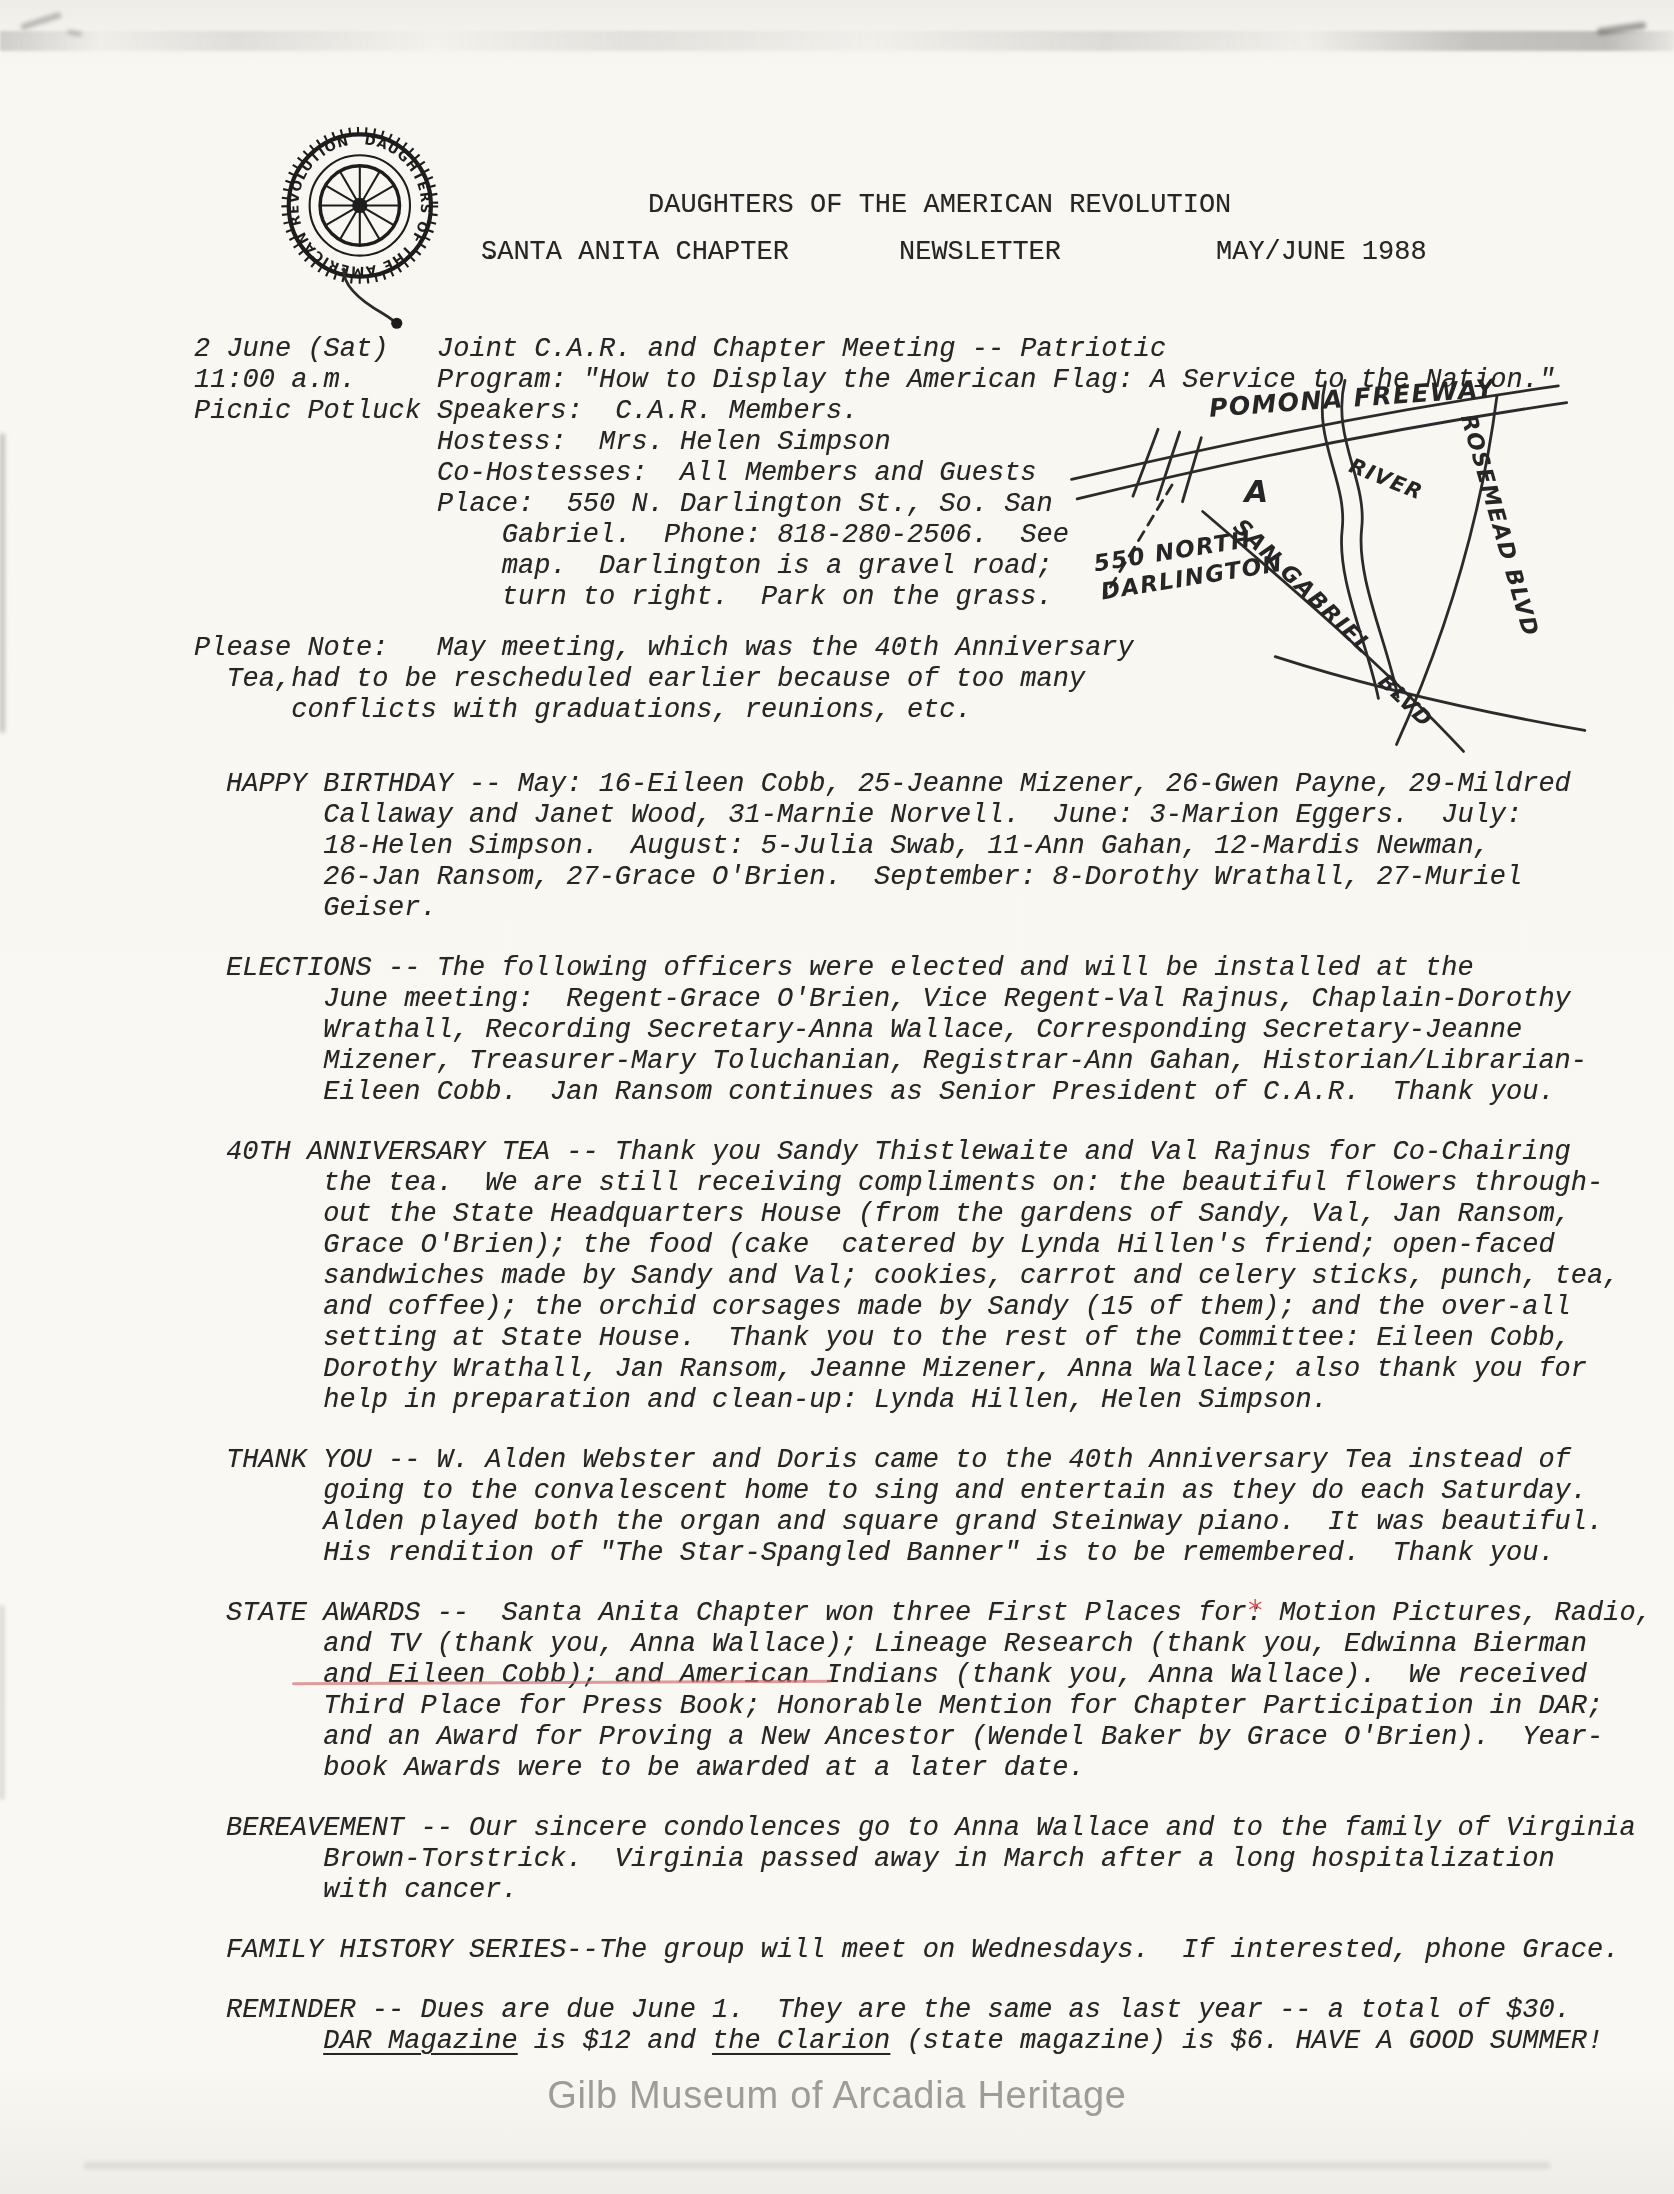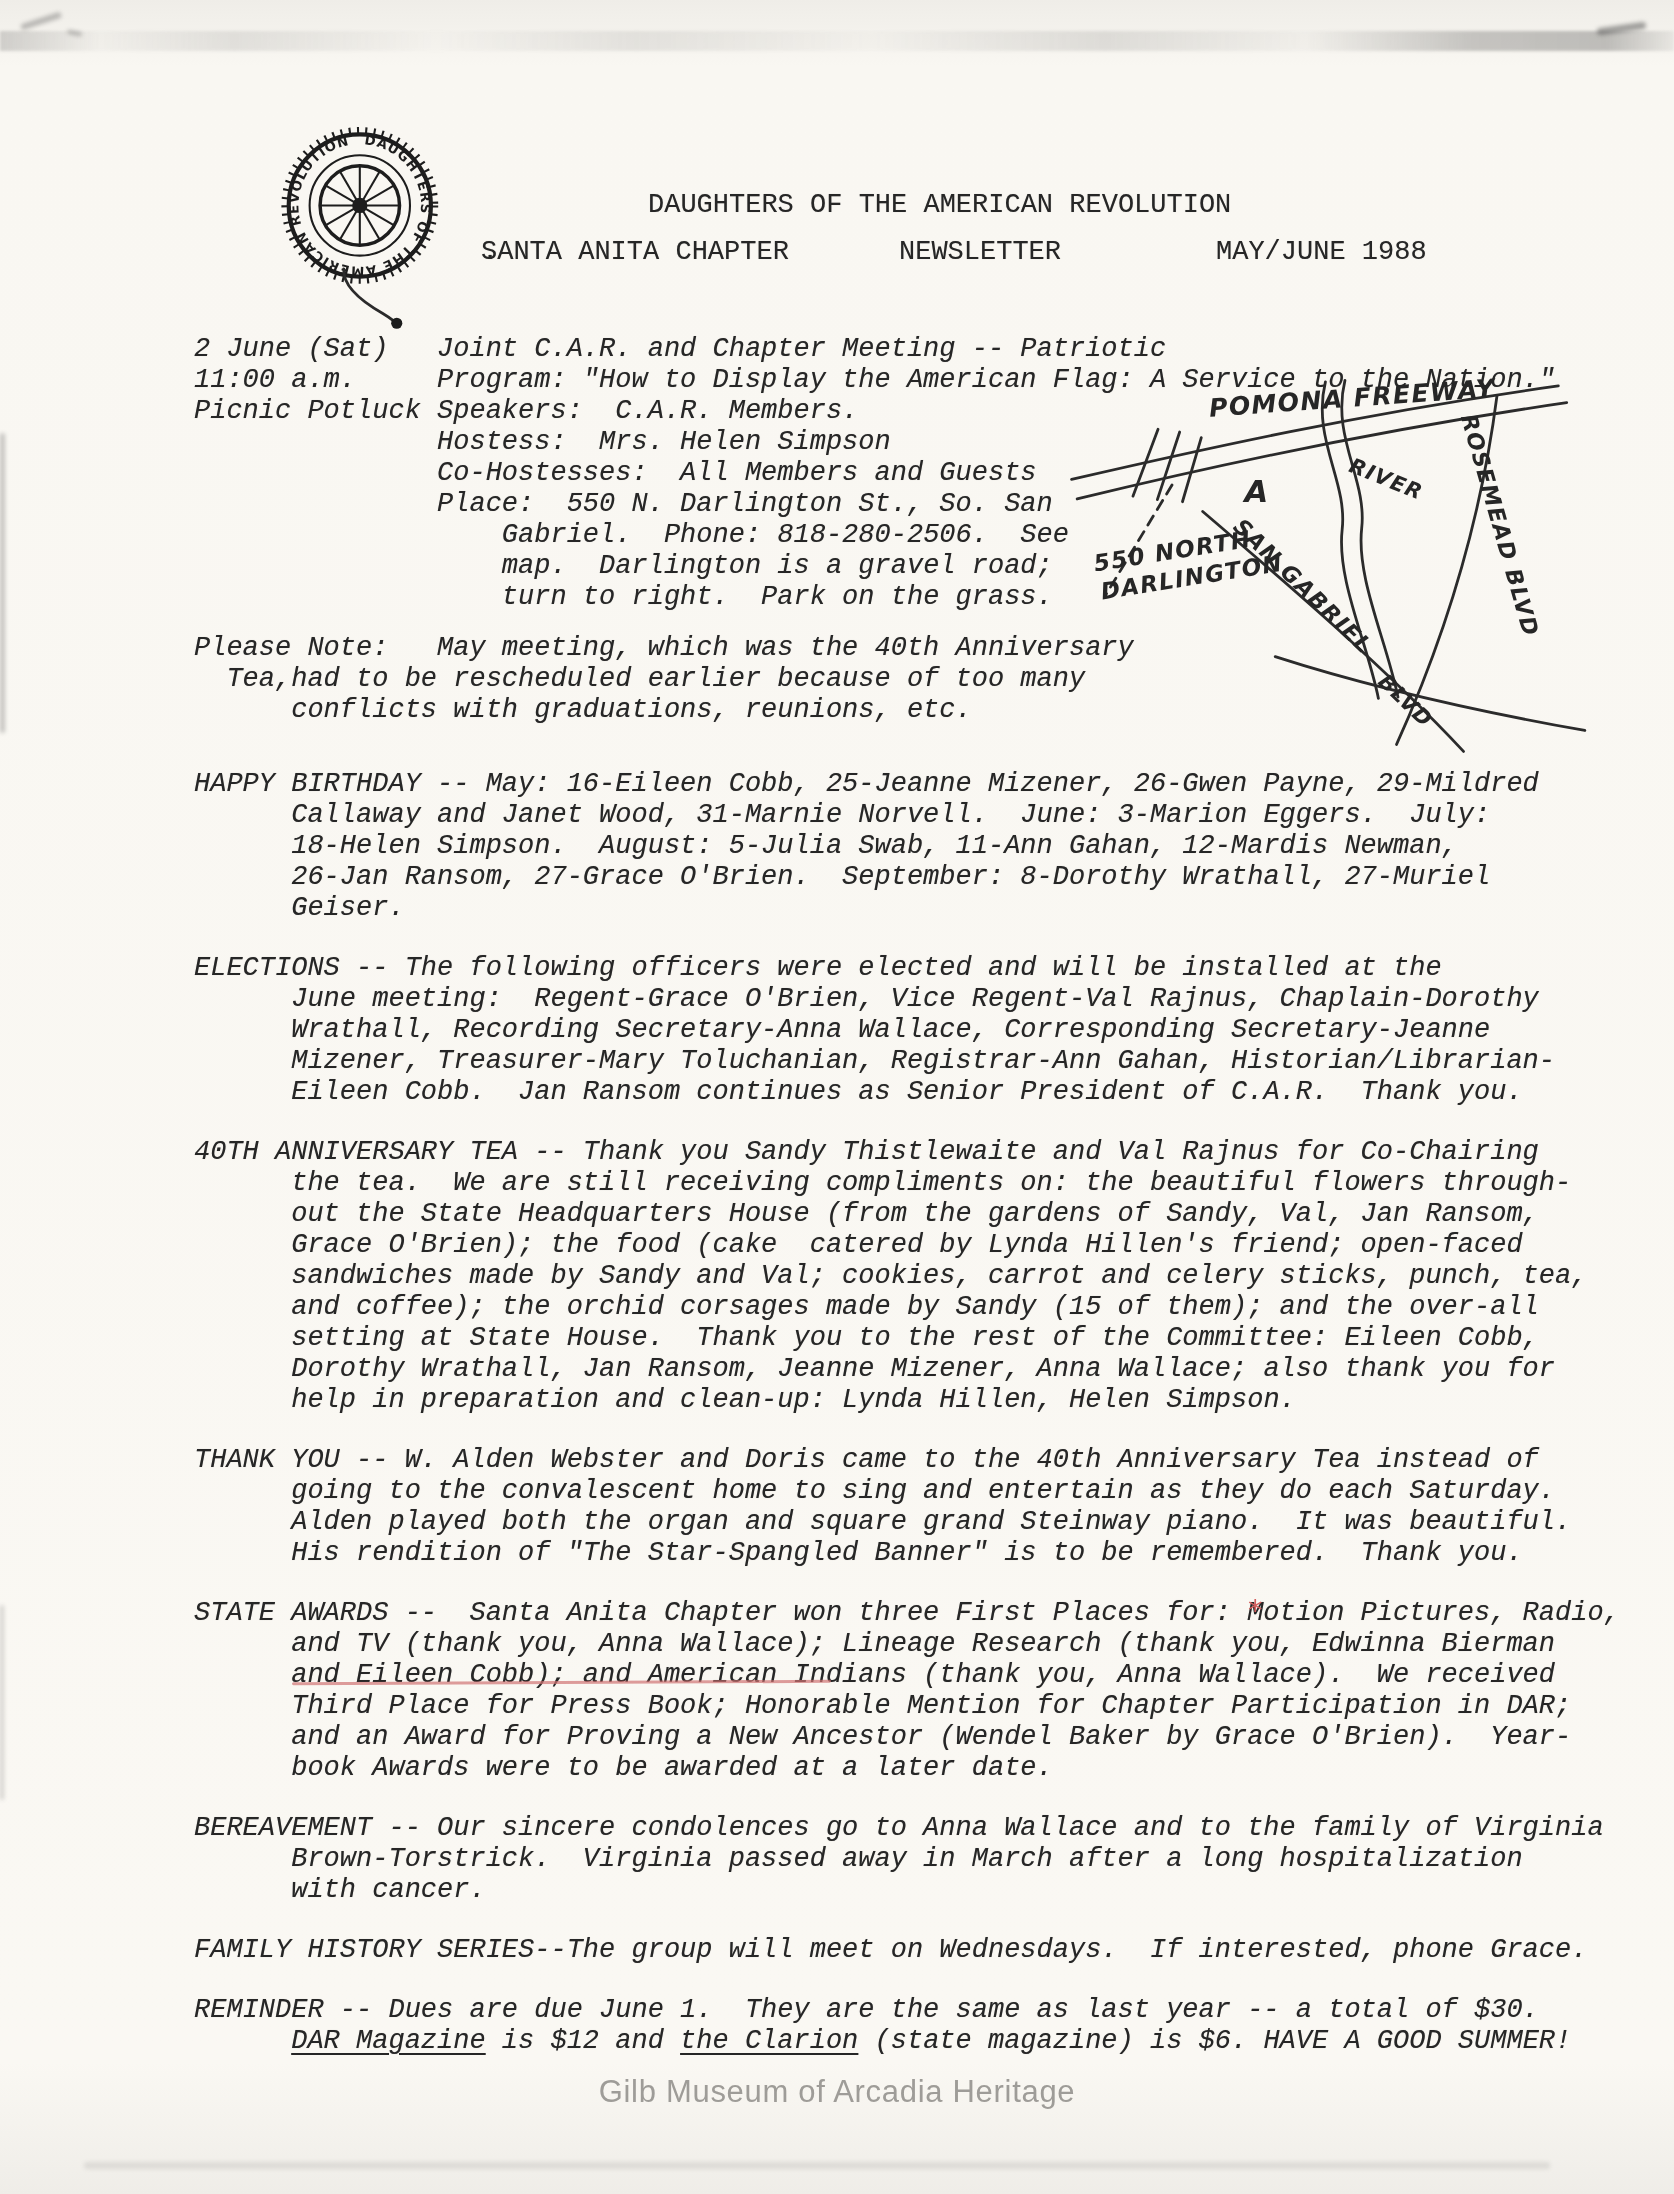--- a/index.html
+++ b/index.html
@@ -24,41 +24,41 @@
   .header-org     { position:absolute; top:190px; left:648px; }
   .header-dot     { position:absolute; top:237px; left:482px; }
   .header-chapter { position:absolute; top:237px; left:481px; }
   .header-doctype { position:absolute; top:237px; left:899px; }
   .header-issue   { position:absolute; top:237px; left:1216px; }
 
   
   .content { position:absolute; top:334px; left:194px; width:1471px;font-style:italic; }
   .event        { margin-bottom:19.5px; }
   .please-note  { margin-bottom:43px;margin-top:12px; }
-  .section      { margin-bottom:29px; }
+  .section      { margin-bottom:29px;margin-left:32px; }
   .u { text-decoration:underline; text-underline-offset:4.9px; text-decoration-thickness:2.1px; }
 
   
   .logo { position:absolute; top:103px; left:278px; }
 
   
   .map { position:absolute; top:362px; left:1066px; pointer-events:none; }
   .ink { stroke:#2b2b2b; stroke-width:4; fill:none; stroke-linecap:round; }
   .hw  { font-family:"DejaVu Sans", sans-serif; font-style:italic; font-weight:600;
          fill:#262626; letter-spacing:2px; }
 
   
   .pen-asterisk { position:absolute; top:1593px; left:1248px; color:#d4605f;
                   font-size:29px; font-family:"DejaVu Sans",sans-serif; }
   .pen-underline { position:absolute; top:1681px; left:292px; width:539px; height:2.8px;
                    background:rgba(208,116,116,.7); transform:rotate(-.25deg); border-radius:2.1px; }
 
   
   .watermark { position:absolute; top:2074px; left:50%; transform:translateX(-50%);
-               font-family:"Liberation Sans", sans-serif; font-size:31px;
+               font-family:"Liberation Sans", sans-serif; font-size:38px;
                color:#8f8d89; opacity:.85; letter-spacing:0.7px; white-space:nowrap; }
 
   
   .noise-top { position:absolute; top:31px; left:0; width:100%; height:19.5px; filter:blur(1.4px); opacity:.55;
     background:linear-gradient(90deg,
       rgba(90,90,90,.45) 0%, rgba(150,150,150,.1) 6%, rgba(120,120,120,.3) 14%,
       rgba(170,170,170,.05) 26%, rgba(110,110,110,.25) 38%, rgba(160,160,160,.08) 52%,
       rgba(100,100,100,.3) 66%, rgba(150,150,150,.1) 78%, rgba(70,70,70,.5) 88%,
       rgba(60,60,60,.55) 96%, rgba(120,120,120,.2) 100%); }
   .smudge { position:absolute; background:#4a4a4a; opacity:.35; filter:blur(2.1px); border-radius:2.8px; }

